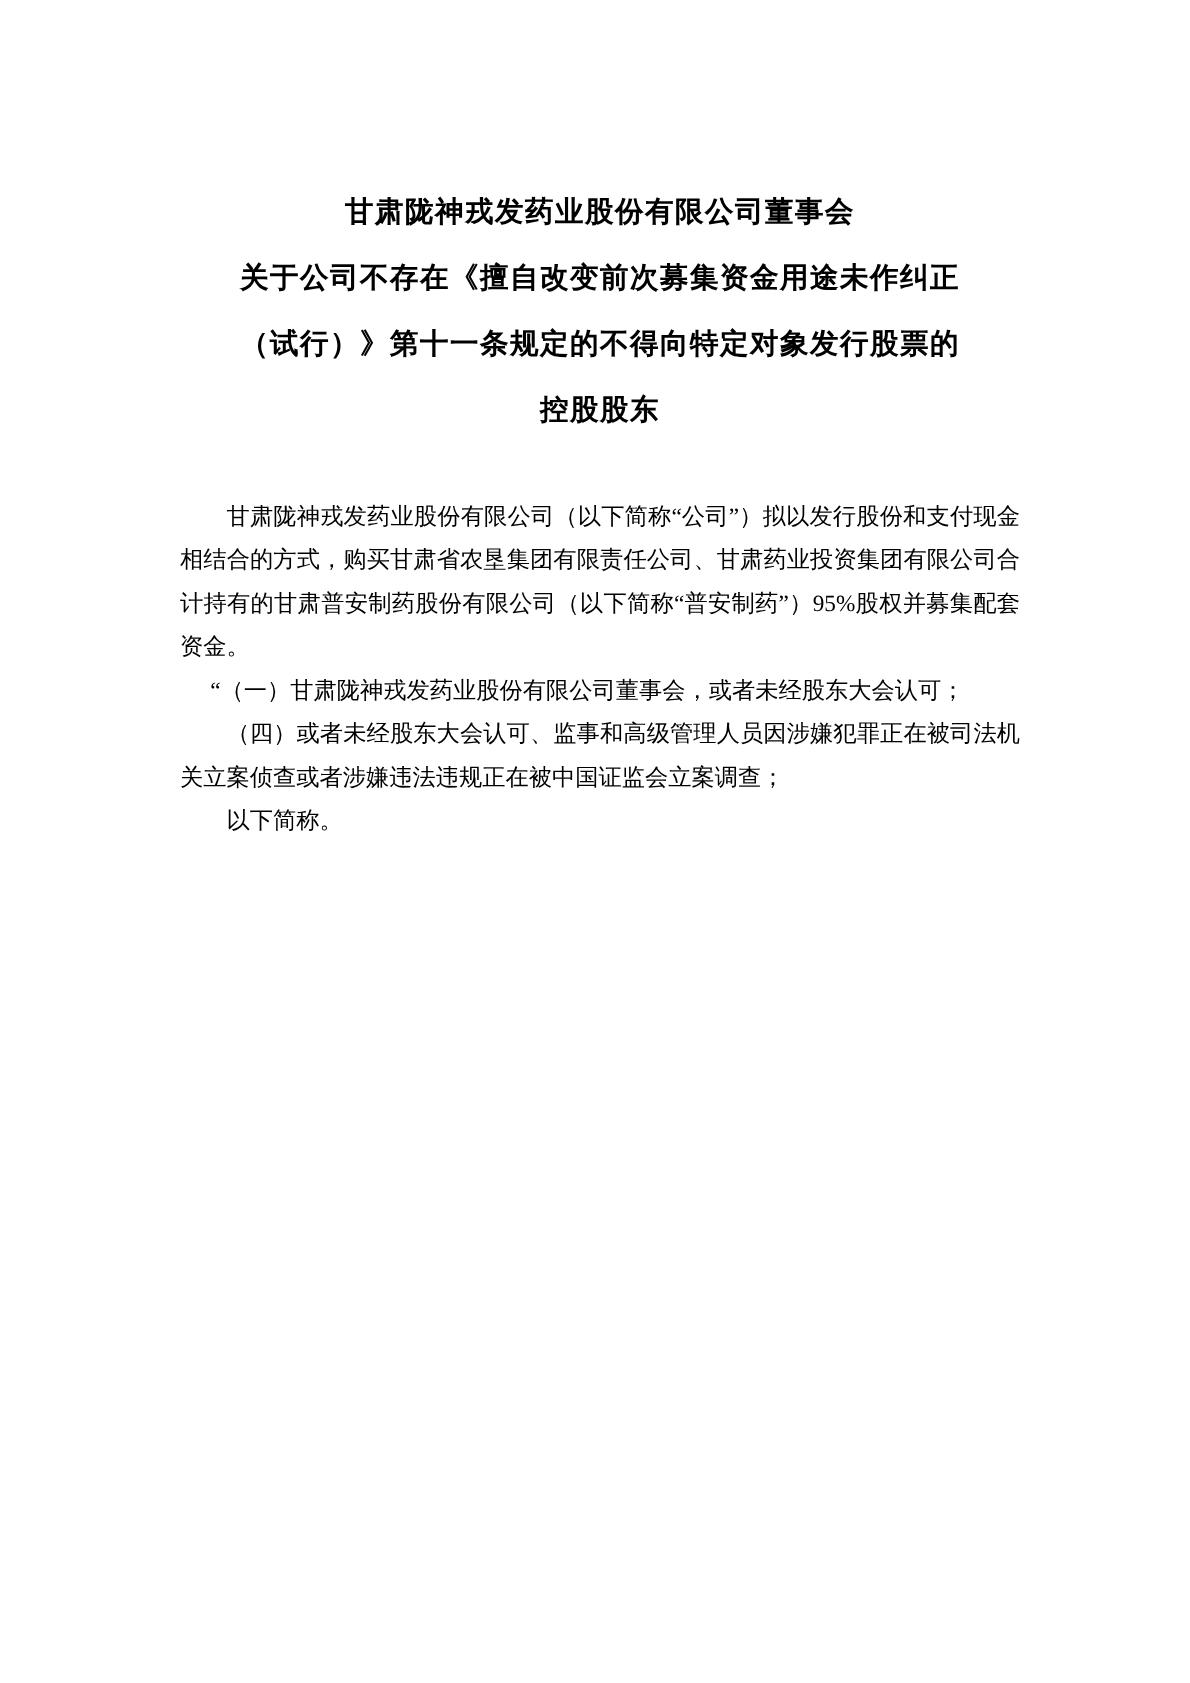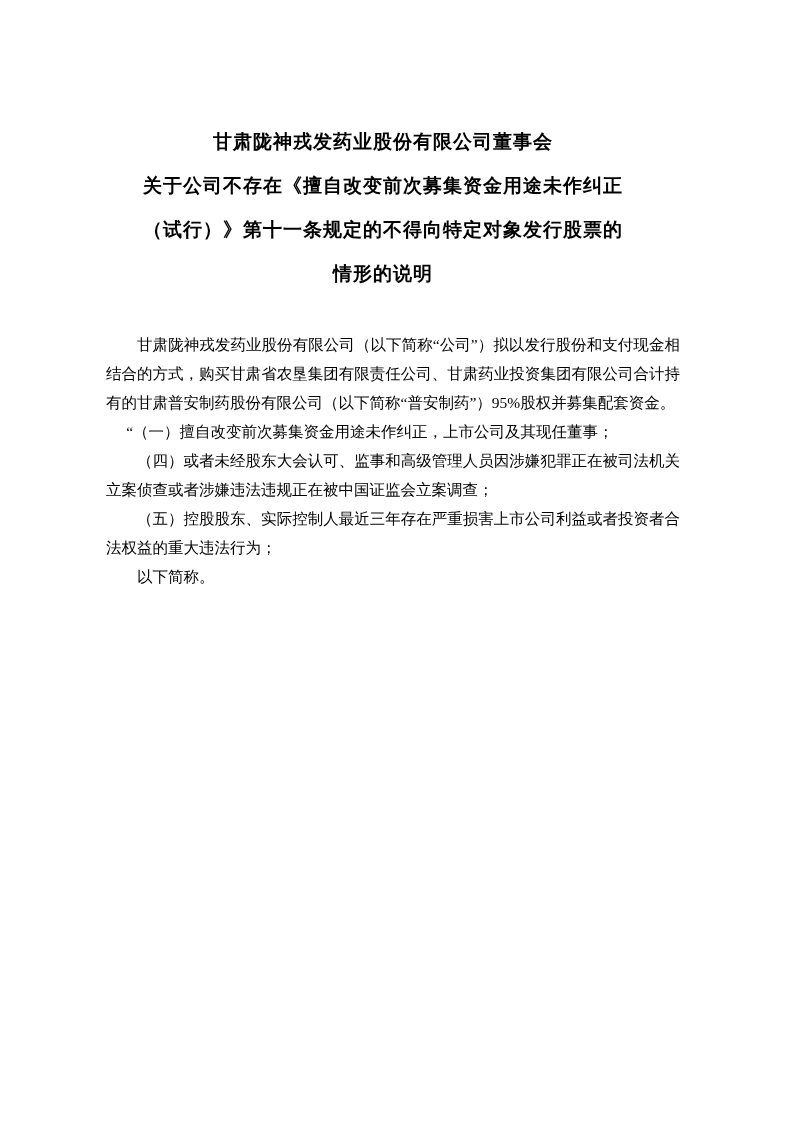--- a/index.html
+++ b/index.html
@@ -9,59 +9,57 @@
   }
   .page {
     position: relative;
     width: 793px;
     height: 1122px;
     margin: 0 auto;
     background: #ffffff;
     color: #000000;
     overflow: hidden;
     box-sizing: border-box;
-    padding: 120px 113px 0 86px;
+    padding: 120px 113px 0 120px;
     font-family: "Liberation Serif", "DejaVu Serif", serif;
   }
   .title-block {
     text-align: center;
     font-family: "Liberation Sans", "DejaVu Sans", sans-serif;
     font-weight: bold;
     font-size: 19px;
     line-height: 44px;
     margin-bottom: 34px;
   }
   .title-line {
     letter-spacing: 1px;
   }
   .body-block {
     font-size: 15.5px;
     line-height: 29px;
     text-align: justify;
-    margin-left: 20px;
   }
   .para {
     margin: 0;
     text-indent: 2em;
   }
   .para.quote-start {
     text-indent: 1.3em;
   }
 </style>
 </head>
 <body>
 
 <div class="page">
   <div class="title-block">
     <div class="title-line">甘肃陇神戎发药业股份有限公司董事会</div>
     <div class="title-line">关于公司不存在《擅自改变前次募集资金用途未作纠正</div>
     <div class="title-line">（试行）》第十一条规定的不得向特定对象发行股票的</div>
-    <div class="title-line">情形的说明</div>
+    <div class="title-line">控股股东</div>
   </div>
 
   <div class="body-block">
     <p class="para">甘肃陇神戎发药业股份有限公司（以下简称“公司”）拟以发行股份和支付现金相结合的方式，购买甘肃省农垦集团有限责任公司、甘肃药业投资集团有限公司合计持有的甘肃普安制药股份有限公司（以下简称“普安制药”）95%股权并募集配套资金。</p>
-    <p class="para quote-start">“（一）擅自改变前次募集资金用途未作纠正，上市公司及其现任董事；</p>
+    <p class="para quote-start">“（一）甘肃陇神戎发药业股份有限公司董事会，或者未经股东大会认可；</p>
     <p class="para">（四）或者未经股东大会认可、监事和高级管理人员因涉嫌犯罪正在被司法机关立案侦查或者涉嫌违法违规正在被中国证监会立案调查；</p>
-    <p class="para">（五）控股股东、实际控制人最近三年存在严重损害上市公司利益或者投资者合法权益的重大违法行为；</p>
     <p class="para">以下简称。</p>
   </div>
 </div>
 
 </body></html>

